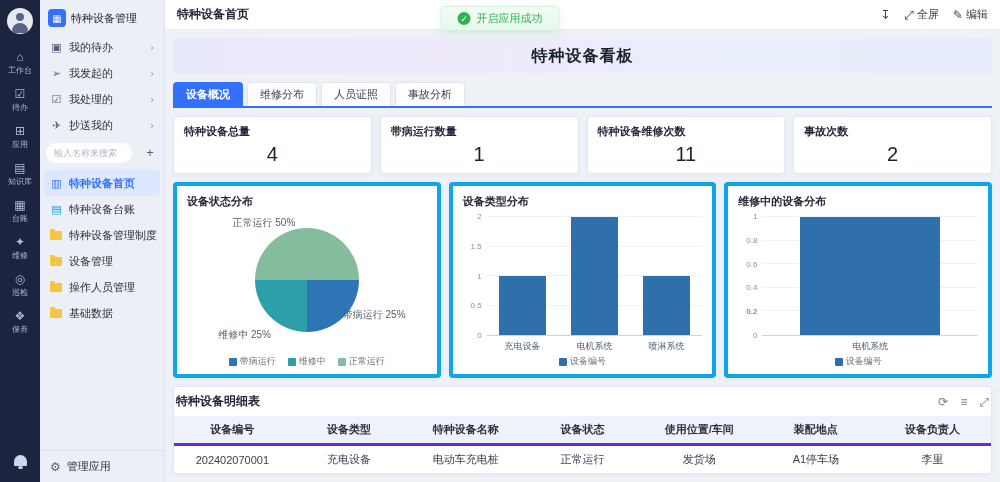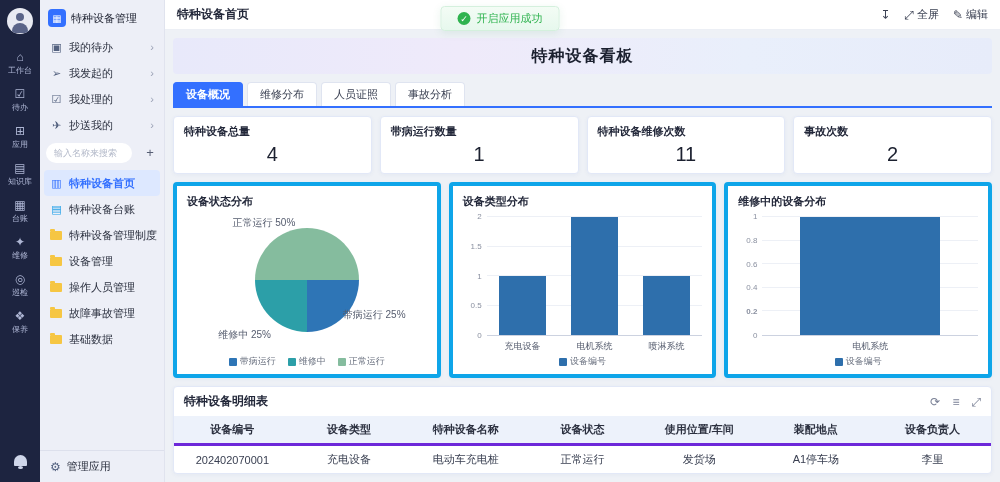--- a/index.html
+++ b/index.html
@@ -84,21 +84,21 @@
   .ytick{position:absolute;right:5px;transform:translateY(50%);font-size:8px;color:#8a90a0;line-height:8px}
   .plot{grid-area:1/2;position:relative;border-bottom:1px solid #ccd2e0}
   .gridline{position:absolute;left:0;right:0;height:1px;background:#edf0f6}
   .bars{position:absolute;left:0;right:0;top:0;bottom:0;display:flex}
   .bar-slot{flex:1;display:flex;align-items:flex-end;justify-content:center;min-width:0}
   .bar{width:65%;background:var(--bar)}
   .x-labels{grid-area:2/2;display:flex}
   .x-label{flex:1;text-align:center;font-size:9px;color:#555c6e;padding-top:4px;white-space:nowrap;overflow:hidden}
 
   .table-card{margin:8px;background:#fff;border:1px solid #e2e8f7;border-radius:4px;flex:1;min-height:0;display:flex;flex-direction:column;overflow:hidden;box-shadow:0 1px 4px rgba(40,70,160,.05)}
-  .table-head{display:flex;align-items:center;padding:6px 10px;flex-shrink:0}
+  .table-head{display:flex;align-items:center;padding:6px 2px;flex-shrink:0}
   .table-title{font-size:12px;font-weight:bold;color:#23283a}
   .table-tools{margin-left:auto;display:flex;gap:12px;color:#7a8196;font-size:12px}
   .tool{cursor:pointer}
   .table-scroll{flex:1;min-height:0;overflow:hidden}
   table{width:100%;border-collapse:collapse;table-layout:fixed}
   th{background:#edf2fb;font-size:11px;color:#2c3140;padding:6px 4px;font-weight:bold;text-align:center;white-space:nowrap;overflow:hidden}
   td{font-size:11px;color:#3a4052;padding:6px 4px;text-align:center;border-top:3px solid #6d28d9;white-space:nowrap;overflow:hidden}
   tr.alt td{background:#fafbfe}
 </style>
 </head>
@@ -191,24 +191,20 @@
           <span class="icon-folder"></span>
           <span>特种设备管理制度</span>
         </div>
         <div class="menu-item">
           <span class="icon-folder"></span>
           <span>设备管理</span>
         </div>
         <div class="menu-item">
           <span class="icon-folder"></span>
           <span>操作人员管理</span>
-        </div>
-        <div class="menu-item">
-          <span class="icon-folder"></span>
-          <span>故障事故管理</span>
         </div>
         <div class="menu-item">
           <span class="icon-folder"></span>
           <span>基础数据</span>
         </div>
       </div>
     <div class="side-footer">
       <span class="gear">⚙</span>
       <span>管理应用</span>
     </div>

